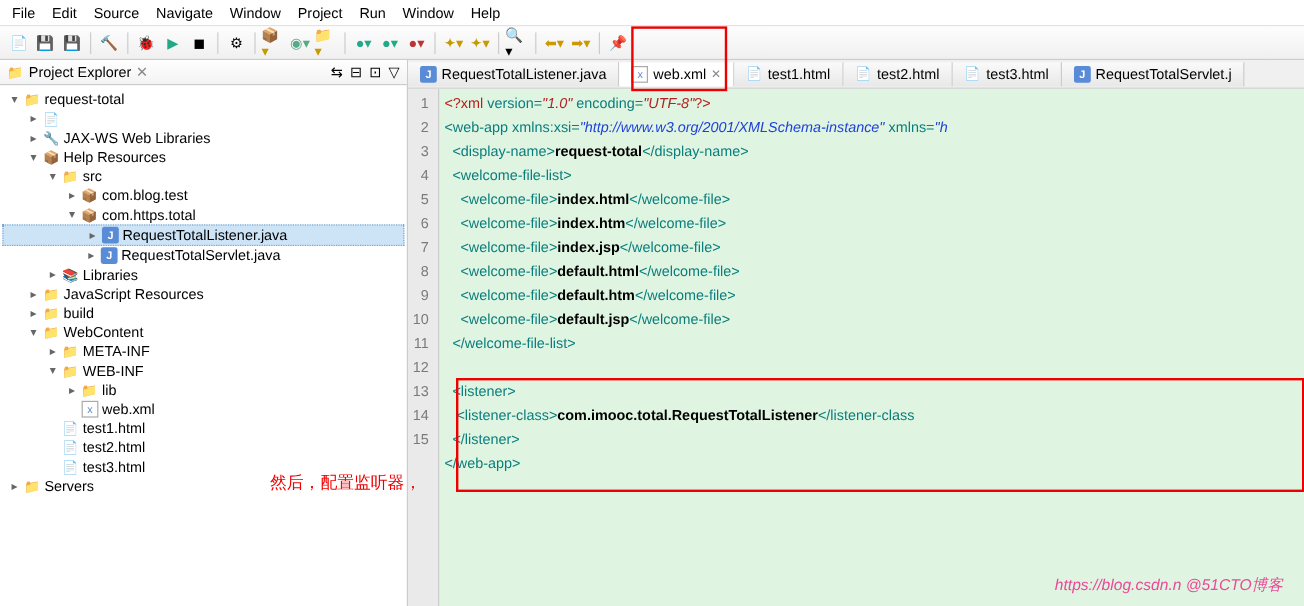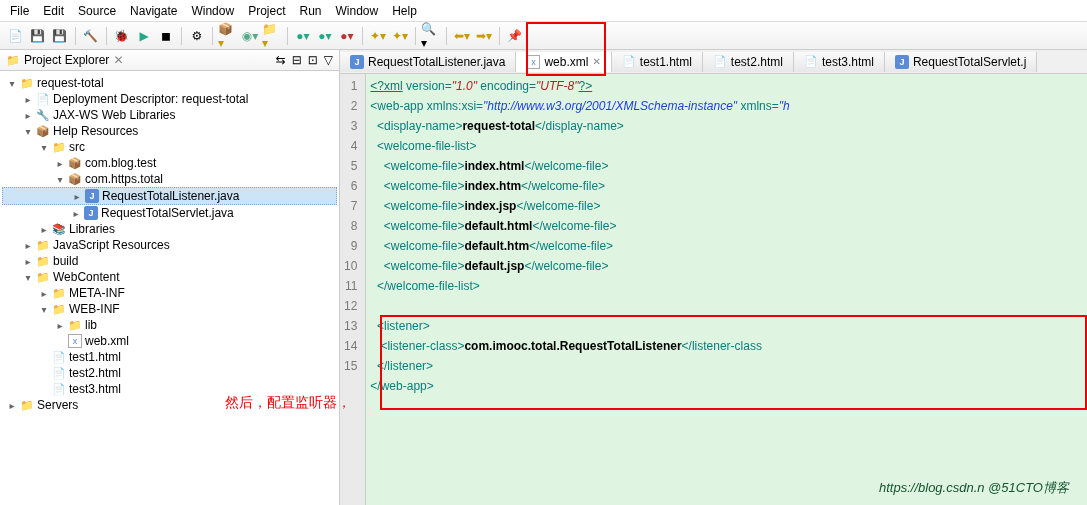--- a/index.html
+++ b/index.html
@@ -28,24 +28,24 @@
 .red-box-tab { position:absolute; border:2px solid #e00; width:80px; height:54px; left:526px; top:22px; pointer-events:none; z-index:5; }
 .code-wrap { display:flex; flex:1; background:#dff5e1; font-family:Consolas,monospace; font-size:14px; position:relative; overflow:hidden; }
 .gutter { background:#eaeaea; color:#7a7a7a; text-align:right; padding:2px 8px 2px 4px; border-right:1px solid #ccc; }
 .gutter div { height:20px; line-height:20px; }
 .code { padding:2px 4px; white-space:pre; position:relative; }
 .code-line { height:20px; line-height:20px; }
 .tag { color:#0a7d7d; }
 .attr { color:#b22222; font-style:italic; }
 .val { color:#1e3fdc; font-style:italic; }
 .txt { color:#000; font-weight:bold; }
-.pi { color:#0f766e;text-decoration:underline; }
+.pi { color:#b91c1c; }
 .annot { position:absolute; color:#e00; font-size:14px; left:225px; top:394px; z-index:6; }
 .red-box-code { position:absolute; border:2px solid #e00; left:380px; top:315px; width:707px; height:95px; pointer-events:none; z-index:5; }
-.watermark { position:absolute; right:18px; bottom:8px; color:#14532d; font-size:13px; font-style:italic; }
+.watermark { position:absolute; right:18px; bottom:8px; color:#ec4899; font-size:13px; font-style:italic; }
 </style>
 </head>
 <body>
 
 <div class="menubar" id="menubar">
     <span>File</span>
     <span>Edit</span>
     <span>Source</span>
     <span>Navigate</span>
     <span>Window</span>
@@ -104,21 +104,20 @@
         <div class="tree-item">
           <span class="indent" style="width: 0px;"></span>
           <span class="twisty">▾</span>
           <span class="ticon" style="color: rgb(199, 154, 0);">📁</span>
           <span>request-total</span>
         </div>
         <div class="tree-item">
           <span class="indent" style="width: 16px;"></span>
           <span class="twisty">▸</span>
           <span class="ticon">📄</span>
-          <span>Deployment Descriptor: request-total</span>
         </div>
         <div class="tree-item">
           <span class="indent" style="width: 16px;"></span>
           <span class="twisty">▸</span>
           <span class="ticon">🔧</span>
           <span>JAX-WS Web Libraries</span>
         </div>
         <div class="tree-item">
           <span class="indent" style="width: 16px;"></span>
           <span class="twisty">▾</span>

